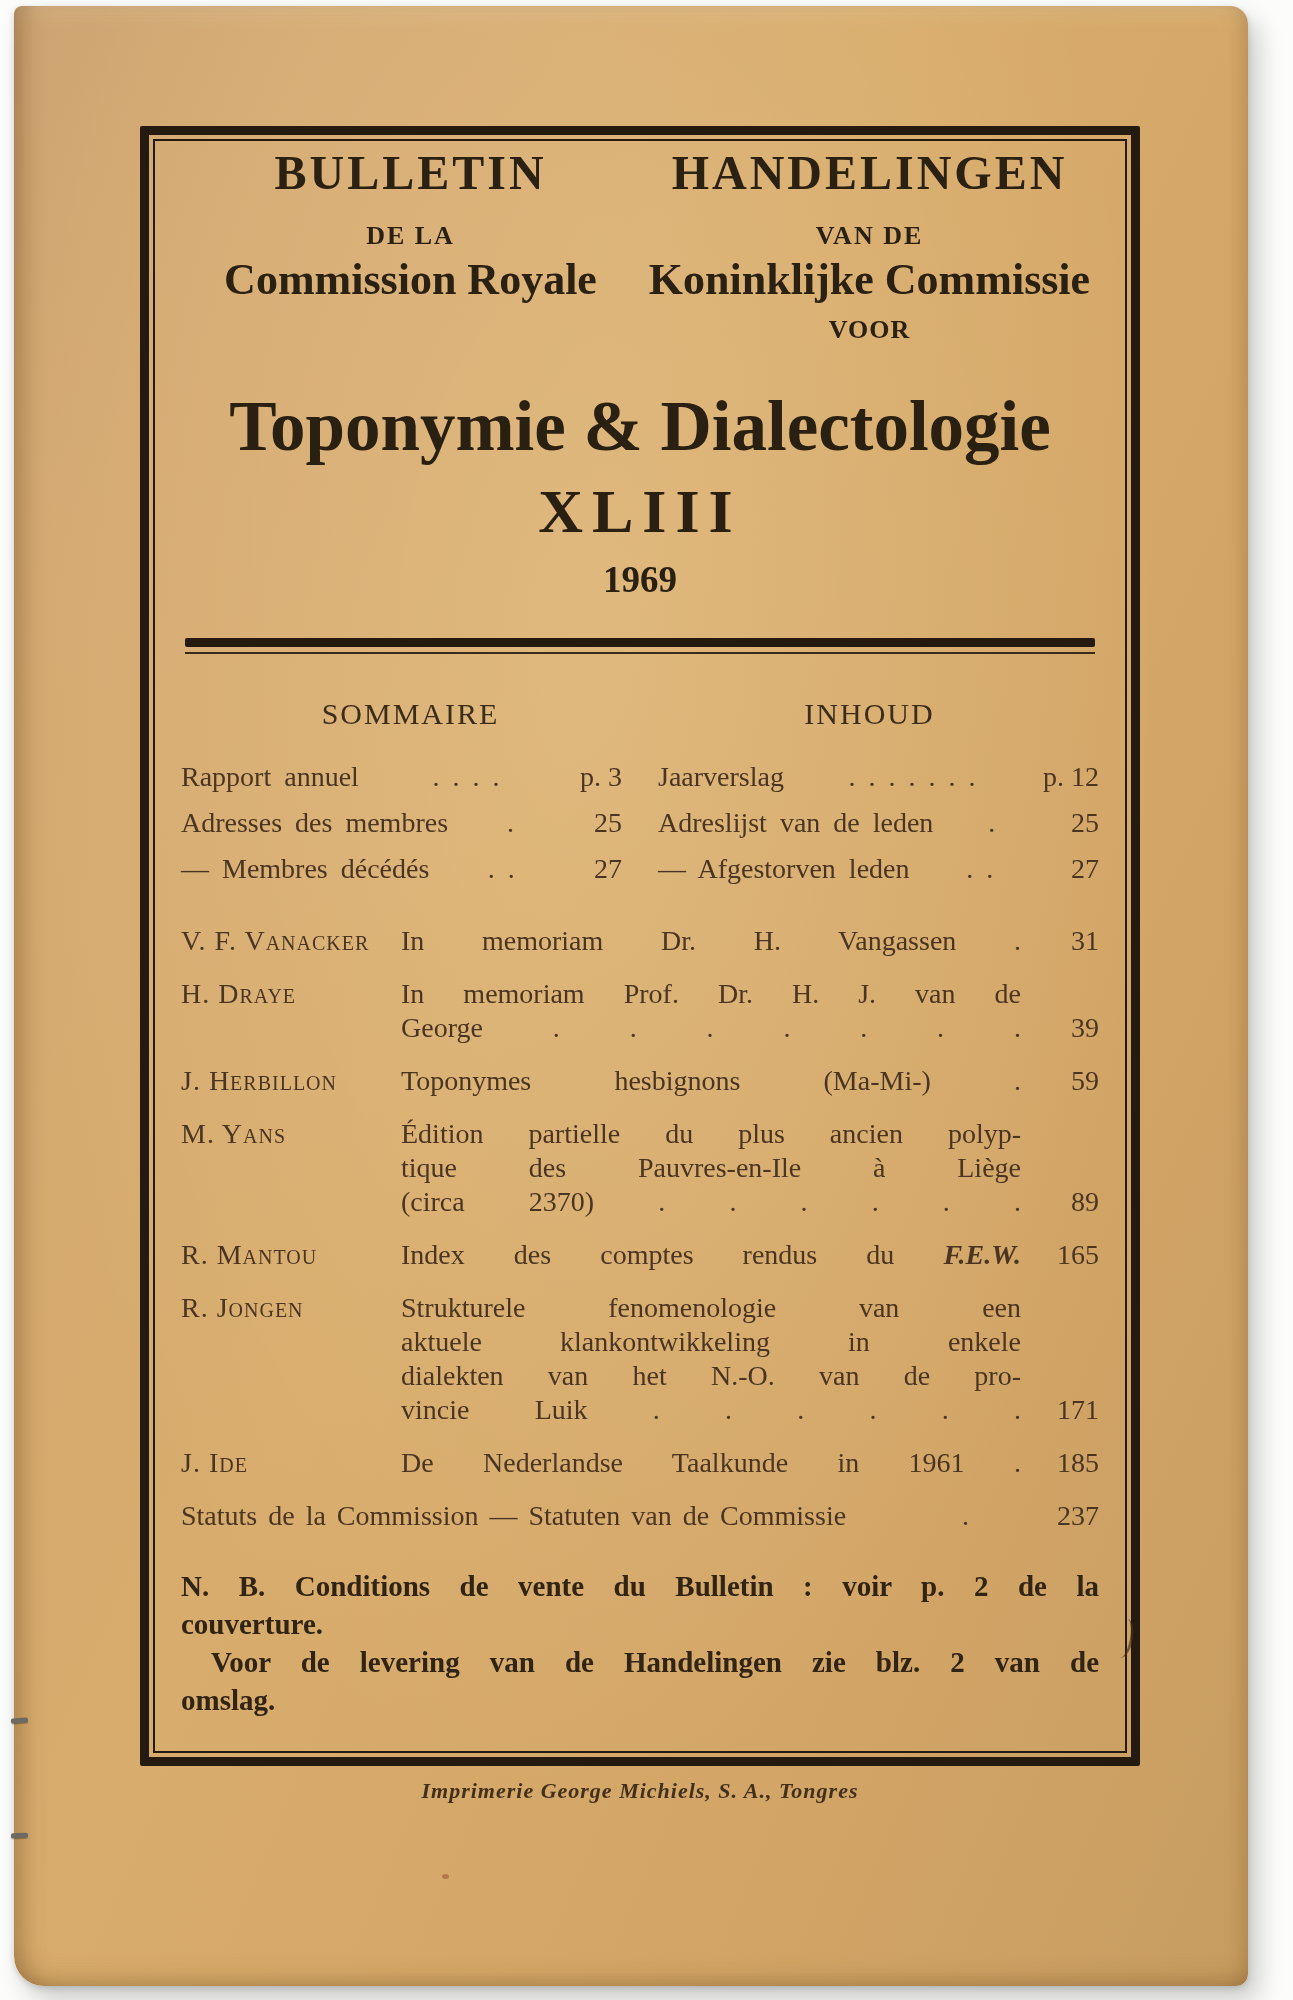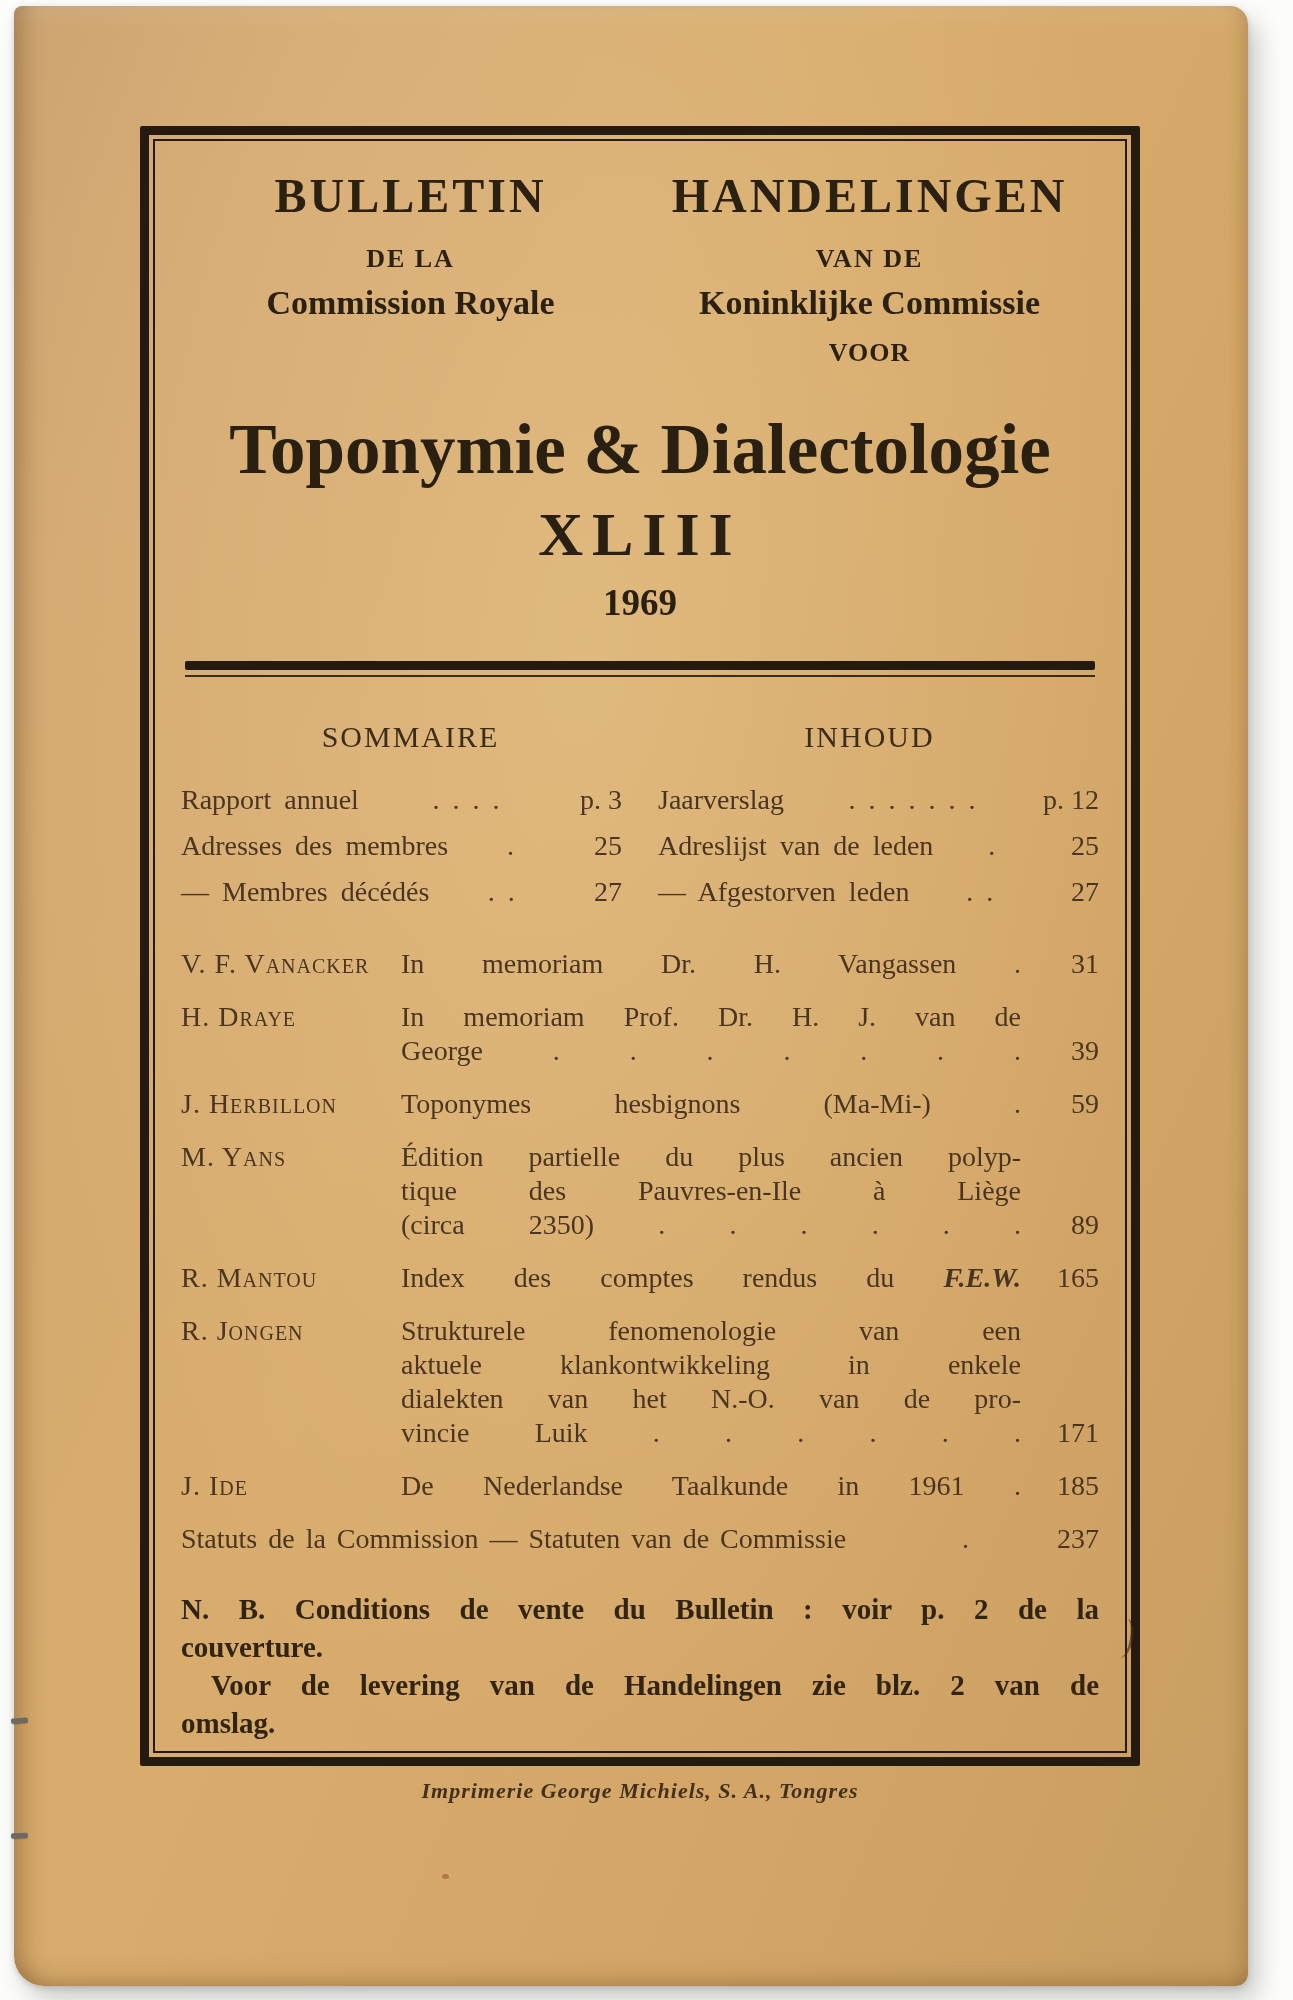--- a/index.html
+++ b/index.html
@@ -32,25 +32,25 @@
   
   .frame{
     position:absolute;left:126px;top:120px;width:1000px;height:1640px;
     box-sizing:border-box;border:9px solid #241a0f;padding:4px;border-radius:2px;
   }
   .frame-inner{
     box-sizing:border-box;width:100%;height:100%;
     border:2px solid #241a0f;padding:0 26px;overflow:hidden;
   }
   
-  .masthead{display:grid;grid-template-columns:1fr 1fr;margin-top:28px;color:#2b2113;}
+  .masthead{display:grid;grid-template-columns:1fr 1fr;margin-top:5px;color:#2b2113;}
   .m-col{text-align:center;}
   .m1{font-size:48px;font-weight:bold;letter-spacing:3px;line-height:54px;}
   .m2{font-size:26px;font-weight:bold;letter-spacing:2px;margin-top:22px;line-height:28px;}
-  .m3{font-size:34px;font-weight:bold;margin-top:8px;line-height:44px;}
+  .m3{font-size:44px;font-weight:bold;margin-top:8px;line-height:44px;}
   .m4{font-size:26px;font-weight:bold;letter-spacing:1px;margin-top:14px;line-height:28px;}
   
   .title{font-size:71px;font-weight:bold;text-align:center;margin-top:42px;line-height:80px;color:#2a2012;letter-spacing:0px;}
   .volume{font-size:62px;font-weight:bold;text-align:center;margin-top:12px;line-height:66px;letter-spacing:9px;color:#2a2012;}
   .year{font-size:37px;font-weight:bold;text-align:center;margin-top:16px;line-height:40px;color:#2a2012;}
   .rule{margin:38px 4px 0 4px;}
   .rule .rt{height:9px;background:#241a0f;border-radius:2px;}
   .rule .rn{height:2px;background:#3a2c1a;margin-top:5px;}
   
   .toc-heads{display:grid;grid-template-columns:1fr 1fr;margin-top:44px;color:#3c2c1a;}
@@ -187,21 +187,21 @@
             <div class="l">Toponymes hesbignons (Ma-Mi-) .</div>
           </div>
           <div class="pg">59</div>
         </div>
 
         <div class="entry">
           <div class="author">M. Yans</div>
           <div class="lines">
             <div class="l">Édition partielle du plus ancien polyp-</div>
             <div class="l">tique des Pauvres-en-Ile à Liège</div>
-            <div class="l">(circa 2350) . . . . . .</div>
+            <div class="l">(circa 2370) . . . . . .</div>
           </div>
           <div class="pg">89</div>
         </div>
 
         <div class="entry">
           <div class="author">R. Mantou</div>
           <div class="lines">
             <div class="l">
               <span>Index des comptes rendus du</span>
               <span class="it">F.E.W.</span>

